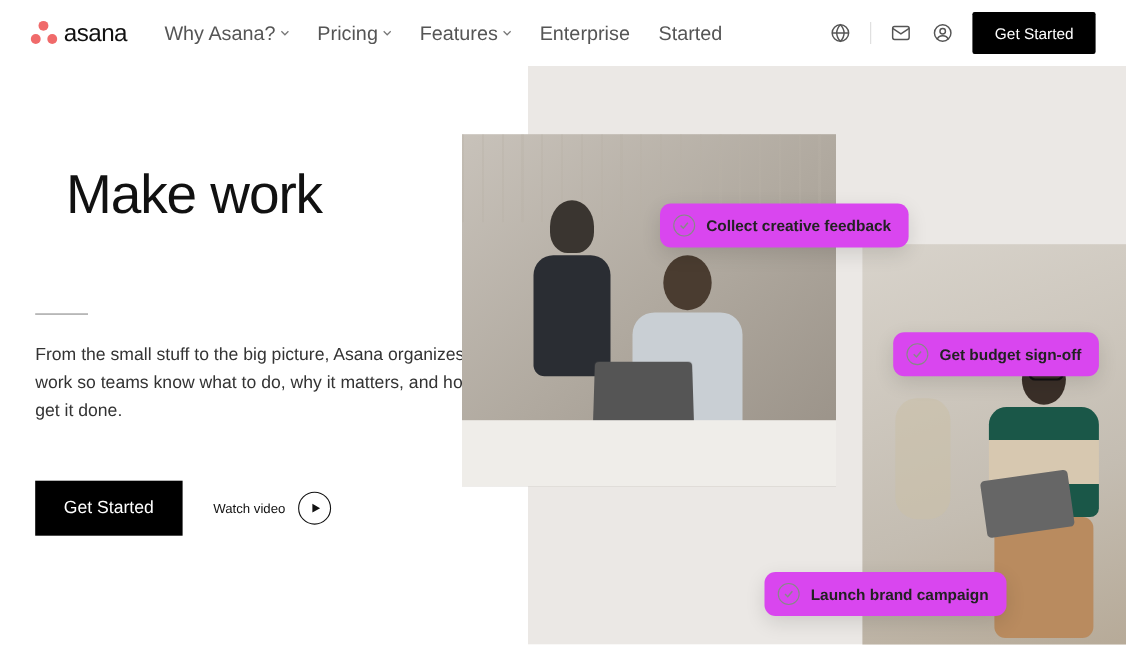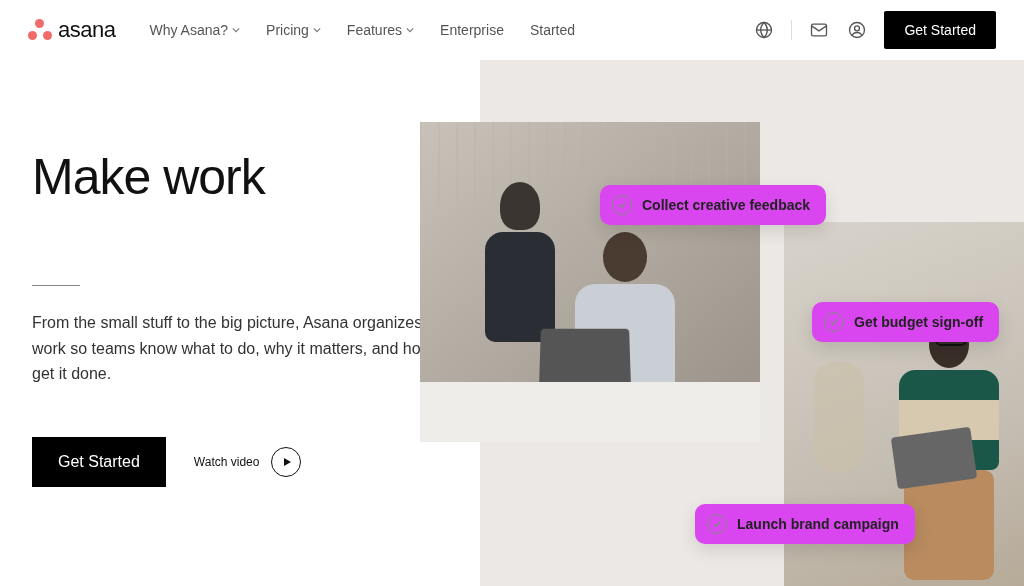--- a/index.html
+++ b/index.html
@@ -51,21 +51,21 @@
       letter-spacing: -0.5px;
     }
     .nav {
       display: flex;
       gap: 26px;
     }
     .nav-item {
       display: flex;
       align-items: center;
       gap: 4px;
-      font-size: 14px;
+      font-size: 18px;
       color: #555;
       cursor: pointer;
     }
     .chevron {
       width: 8px;
       height: 8px;
     }
     .header-right {
       margin-left: auto;
       display: flex;
@@ -104,20 +104,21 @@
     .left {
       width: 480px;
       padding: 90px 0 0 32px;
     }
     .headline {
       font-size: 50px;
       font-weight: 400;
       line-height: 1.1;
       color: #111;
       letter-spacing: -1px;
+      margin-left: 28px;
     }
     .headline-line { display: block; }
     .rule {
       width: 48px;
       height: 1px;
       background: #888;
       margin: 80px 0 24px 0;
     }
     .subtext {
       font-size: 16px;
@@ -223,21 +224,21 @@
       width: 20px; height: 20px;
       border: 1.5px solid #888;
       border-radius: 50%;
       display: flex; align-items: center; justify-content: center;
       flex-shrink: 0;
     }
     .chip .check svg { stroke: #888; }
     .chip-text { font-size: 14px; font-weight: 600; color: #222; white-space: nowrap; }
     .chip.c1 { top: 125px; left: 600px; }
     .chip.c2 { top: 242px; left: 812px; align-items: center; }
-    .chip.c3 { top: 444px; left: 695px; }
+    .chip.c3 { top: 460px; left: 695px; }
   </style>
 </head>
 <body>
 
 <header class="header">
   <div class="logo">
     <span class="logo-mark">
       <span class="logo-dot d1"></span>
         <span class="logo-dot d2"></span>
         <span class="logo-dot d3"></span>

